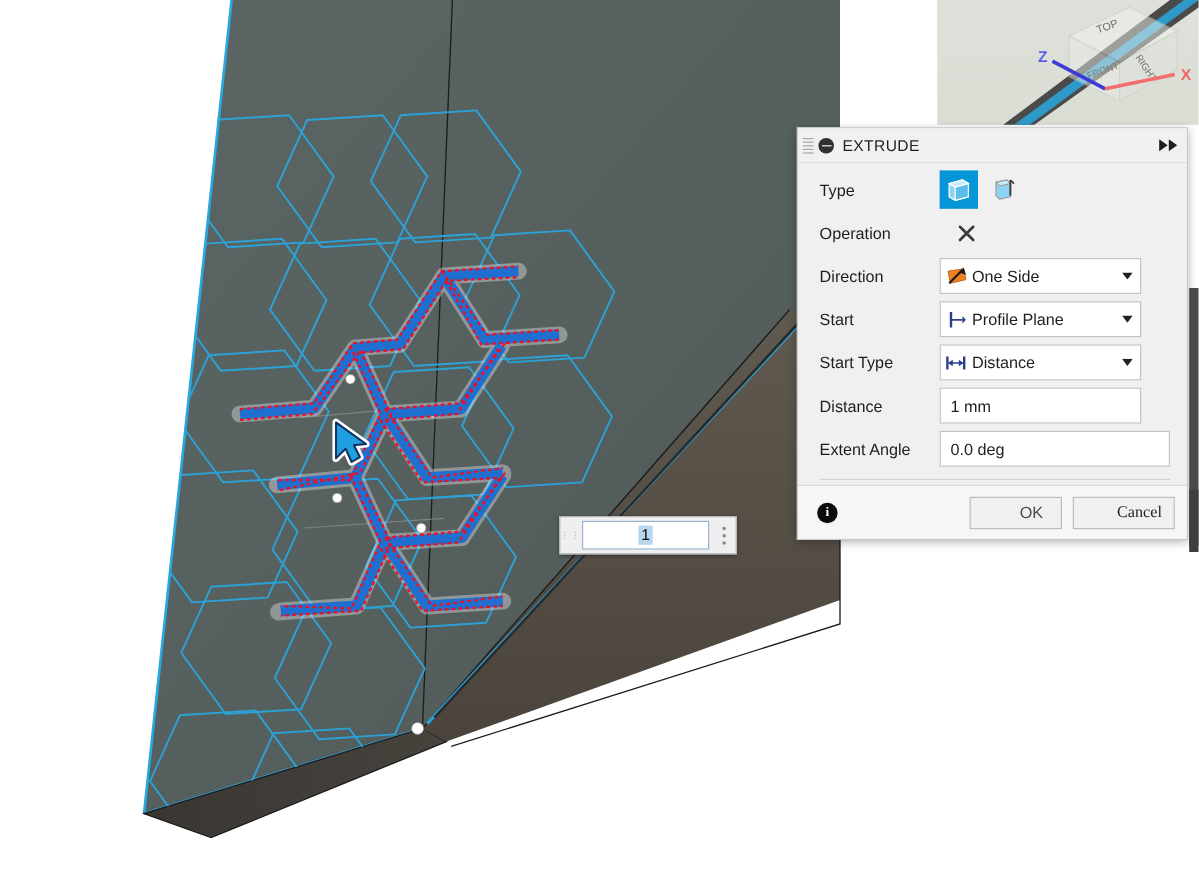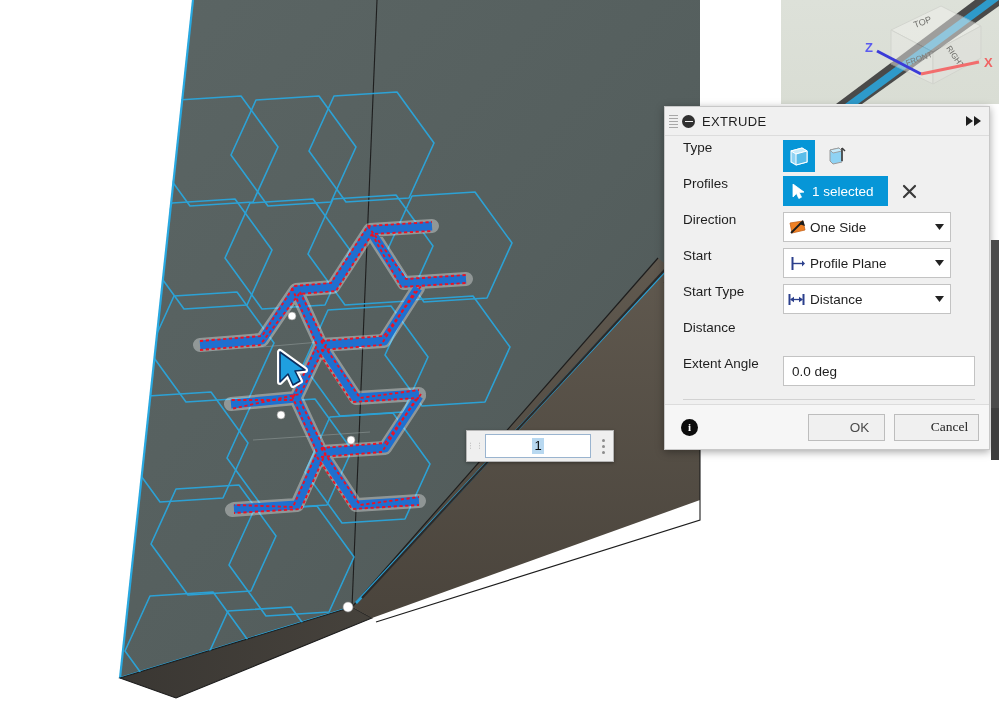--- a/index.html
+++ b/index.html
@@ -75,21 +75,21 @@
     flex:1 1 auto;font-size:13px;letter-spacing:.35px;color:#1e1e1e;
   }
   .expand-icon{
     flex:0 0 auto;color:#1e1e1e;font-size:11px;line-height:1;letter-spacing:-1px;
     display:flex;align-items:center;
   }
   .expand-icon svg{display:block;}
 
   .dlg-body{background:#f0f0f0;padding:4px 0 0 0;}
   .row{
-    display:flex;align-items:flex-start;min-height:36px;padding:0 14px 0 18px;
+    display:flex;align-items:center;min-height:36px;padding:0 14px 0 18px;
   }
   .row .lbl{
     width:100px;flex:0 0 100px;font-size:13.5px;color:#1e1e1e;
   }
   .row .ctl{flex:1 1 auto;display:flex;align-items:center;}
 
   
   .typebtn{
     width:32px;height:32px;display:flex;align-items:center;justify-content:center;
     background:transparent;border:none;cursor:pointer;padding:0;margin-right:6px;
@@ -369,28 +369,22 @@
               <path d="M4,5 L13,3 L16,6 L16,17 L7,19 L4,16 Z" fill="#8fd3f4" stroke="#9a9a9a" stroke-width="1"></path>
               <path d="M4,5 L13,3 L16,6 L7,8 Z" fill="#c9ecfb" stroke="#9a9a9a" stroke-width="0.9"></path>
               <path d="M16,16 L16,3" stroke="#3a3a3a" stroke-width="1.6"></path>
               <path d="M16,3 L19,6" stroke="#3a3a3a" stroke-width="1.4"></path>
             </svg>
           </button>
         </span>
       </div>
 
       <div class="row">
-        <span class="lbl">Profiles</span>
-        <span class="ctl">
-          <span class="sel-chip">
-            <svg class="cursor-ico" width="13" height="15" viewBox="0 0 13 15" xmlns="http://www.w3.org/2000/svg">
-              <path d="M1,0 L1,13 L4.5,9.6 L6.8,14.5 L9.5,13.2 L7.2,8.6 L12,8.1 Z" fill="#ffffff" stroke="#ffffff" stroke-width="0.8"></path>
-            </svg>
-            <span>1 selected</span>
-          </span>
+        <span class="lbl">Operation</span>
+        <span class="ctl">
           <span class="clear-x">
             <svg width="15" height="15" viewBox="0 0 15 15" xmlns="http://www.w3.org/2000/svg">
               <path d="M2,2 L13,13 M13,2 L2,13" stroke="#3a3a3a" stroke-width="2.2" stroke-linecap="round"></path>
             </svg>
           </span>
         </span>
       </div>
 
       <div class="row">
         <span class="lbl">Direction</span>
@@ -452,20 +446,25 @@
               <svg width="9" height="6" viewBox="0 0 9 6" xmlns="http://www.w3.org/2000/svg">
                 <polygon points="0,0 9,0 4.5,6" fill="#222222"></polygon>
               </svg>
             </span>
           </span>
         </span>
       </div>
 
       <div class="row">
         <span class="lbl">Distance</span>
+        <span class="ctl">
+          <span class="tf" style="width:168px">
+            <span>1 mm</span>
+          </span>
+        </span>
       </div>
 
       <div class="row">
         <span class="lbl">Extent Angle</span>
         <span class="ctl">
           <span class="tf" style="width:192px">
             <span>0.0 deg</span>
           </span>
         </span>
       </div>

